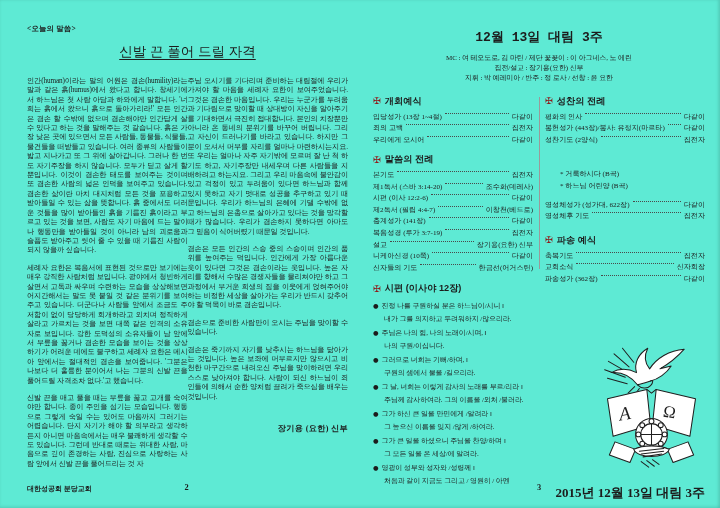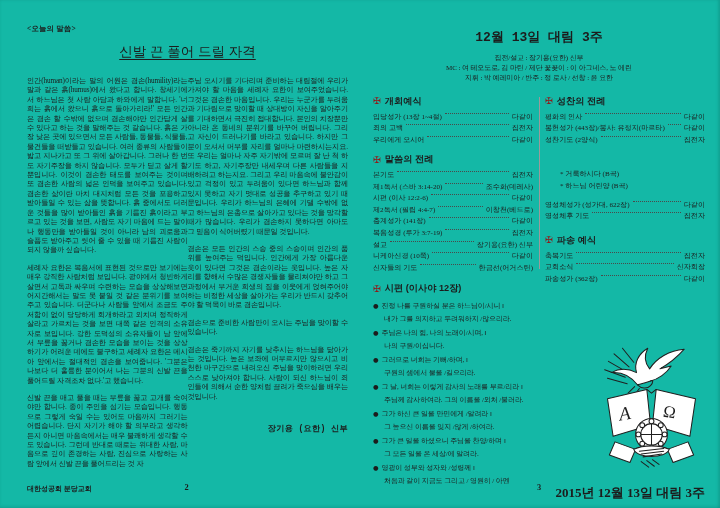--- a/index.html
+++ b/index.html
@@ -1,35 +1,35 @@
 <!DOCTYPE html>
 <html><head>
 <meta charset="utf-8">
 <style>
   html,body{margin:0;padding:0;background:#f4f4f2;}
   .sheet{
-    position:relative;width:720px;height:508px;background:#14b8a6;overflow:hidden;
+    position:relative;width:720px;height:508px;background:#5eead4;overflow:hidden;
     font-family:"Liberation Serif","DejaVu Serif",serif;color:#1c1c1c;
     box-shadow:inset -2px 0 3px rgba(0,0,0,.10), inset 0 -2px 3px rgba(0,0,0,.06);
   }
   .page{position:absolute;top:0;height:508px;box-sizing:border-box;overflow:hidden;}
   .page-left{left:0;width:360px;padding:24px 12px 30px 27px;}
   .page-right{left:360px;width:360px;padding:24px 15px 30px 13px;}
 
   
   .kicker{font-size:7.4px;font-weight:bold;letter-spacing:.2px;}
   .essay-title{
     margin:9px 0 16px;text-align:center;font-size:13.5px;font-weight:normal;
     font-family:"Liberation Sans","DejaVu Sans",sans-serif;
     text-decoration:underline;text-underline-offset:3px;
   }
   .ecols{display:flex;}
   .ecol{flex:1;min-width:0;font-size:7.2px;line-height:9.4px;text-align:justify;letter-spacing:-.1px;}
   .ecol p{margin:0 0 8px;}
-  .signature{margin-top:22px;text-align:right;font-weight:bold;font-size:8.2px;letter-spacing:.3px;font-family:Liberation Mono, monospace;}
+  .signature{margin-top:22px;text-align:right;font-weight:bold;font-size:8.2px;letter-spacing:.3px;}
 
   .pfoot{position:absolute;left:27px;right:14px;bottom:14px;height:11px;font-weight:bold;}
   .pfoot .fl{position:absolute;left:0;top:1px;font-size:7px;}
   .pfoot .fc{position:absolute;left:0;right:0;top:0;text-align:center;font-size:8.4px;}
   .pfoot .fr{position:absolute;right:0;top:1px;font-size:13px;}
   .page-right .pfoot{left:13px;right:15px;}
 
   
   .service-title{
     margin:4px 0 7px;text-align:center;font-size:13px;font-weight:bold;
@@ -88,22 +88,22 @@
 
     <div class="pfoot">
       <span class="fl">대한성공회 분당교회</span>
       <span class="fc">2</span>
     </div>
   </div>
 
   <div class="page page-right">
     <h1 class="service-title">12월 13일 대림 3주</h1>
     <div class="meta">
+      <div>MC : 여 테오도로, 김 마틴 / 제단 꽃꽂이 : 이 아그네스, 노 에린</div>
       <div>집전/설교 : 장기용(요한) 신부</div>
-      <div>MC : 여 테오도로, 김 마틴 / 제단 꽃꽂이 : 이 아그네스, 노 에린</div>
       <div>지휘 : 박 예레미아 / 반주 : 정 로사 / 선창 : 윤 요한</div>
     </div>
 
     <div class="rcols">
       <div class="col-divider"></div>
 
       <div class="rcol">
         <div class="sec">
           <span class="cross">✠</span>
           <span>개회예식</span>

